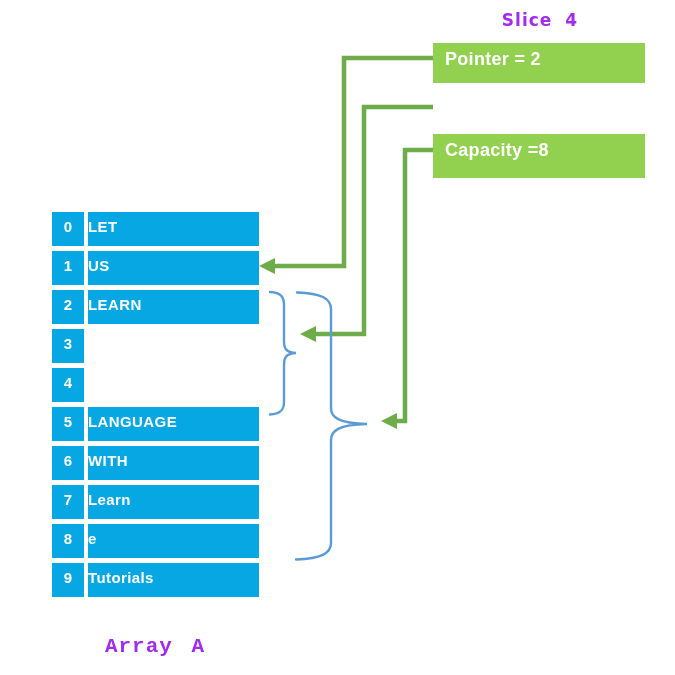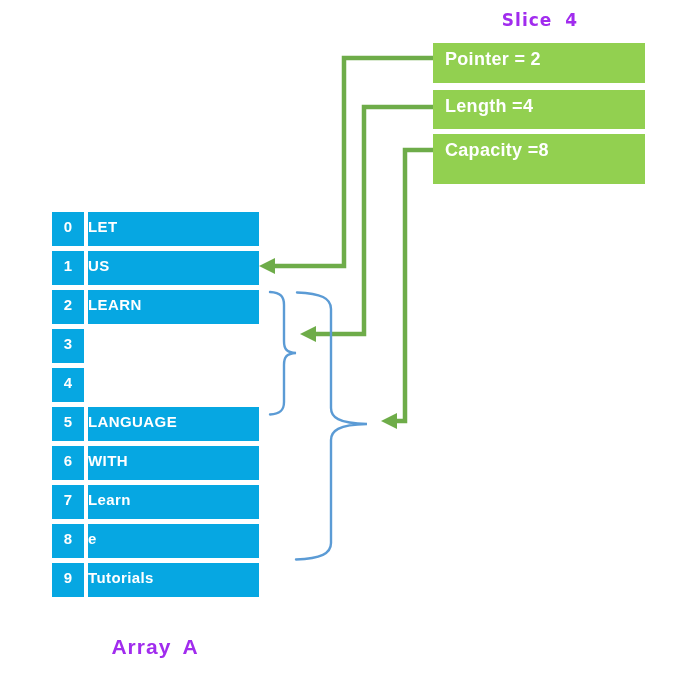--- a/index.html
+++ b/index.html
@@ -39,21 +39,21 @@
     background: var(--box-green, #92D050);
     color: var(--text-white, #ffffff);
     font-weight: bold;
     font-size: 18px;
     padding: 6px 16px 0 12px;
     box-sizing: border-box;
     letter-spacing: 0.3px;
   }
   .slice-box.b0 { top: 43px;  height: 40px; }
   .slice-box.b1 { top: 90px;  height: 39px; }
-  .slice-box.b2 { top: 134px; height: 50px; }
+  .slice-box.b2 { top: 134px; height: 44px; }
 
   
   .array-table {
     position: absolute;
     left: 52px;
     top: 212px;
     display: flex;
     flex-direction: column;
     gap: 5px;
   }
@@ -79,21 +79,21 @@
     letter-spacing: 0.4px;
   }
 
   
   .array-label {
     position: absolute;
     left: 100px;
     top: 635px;
     width: 110px;
     text-align: center;
-    font-family: Liberation Sans, sans-serif;
+    font-family: Liberation Mono, monospace;
     font-weight: bold;
     font-size: 21px;
     letter-spacing: 1px;
     word-spacing: 5px;
     color: var(--label-purple, #A12CEE);
   }
 
   
   .overlay {
     position: absolute;
@@ -119,23 +119,20 @@
 </style>
 </head>
 <body>
 
 <div class="canvas">
 
   <div class="slice-title">Slice 4</div>
 
   <div class="slice-box b0">
     <span>Pointer = 2</span>
-  </div>
-  <div class="slice-box b1">
-    <span>Length =4</span>
   </div>
   <div class="slice-box b2">
     <span>Capacity =8</span>
   </div>
 
   <div class="array-table">
     <div class="array-row">
       <div class="cell index">0</div>
       <div class="cell value">LET</div>
     </div>

